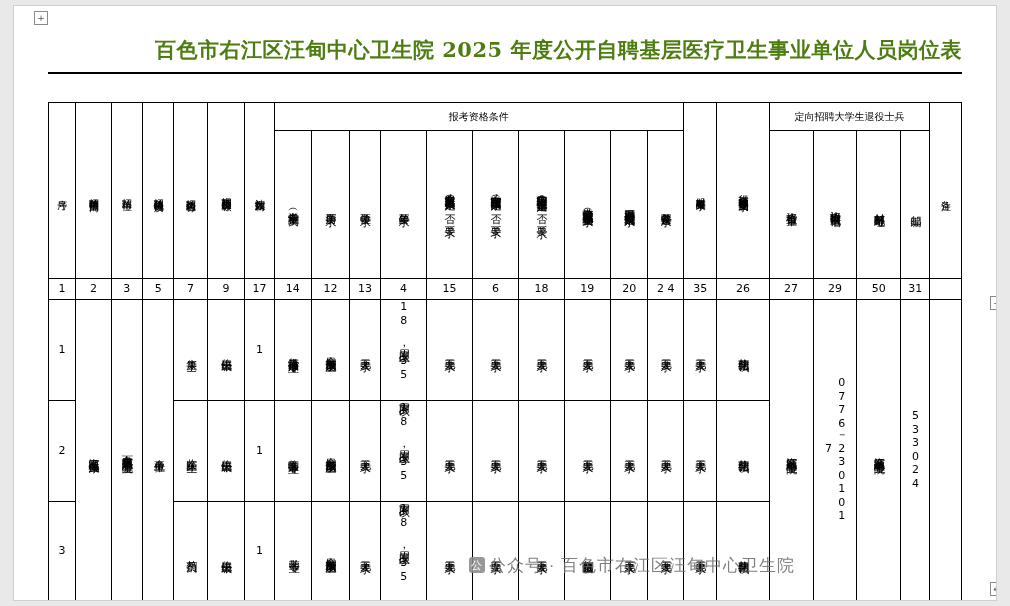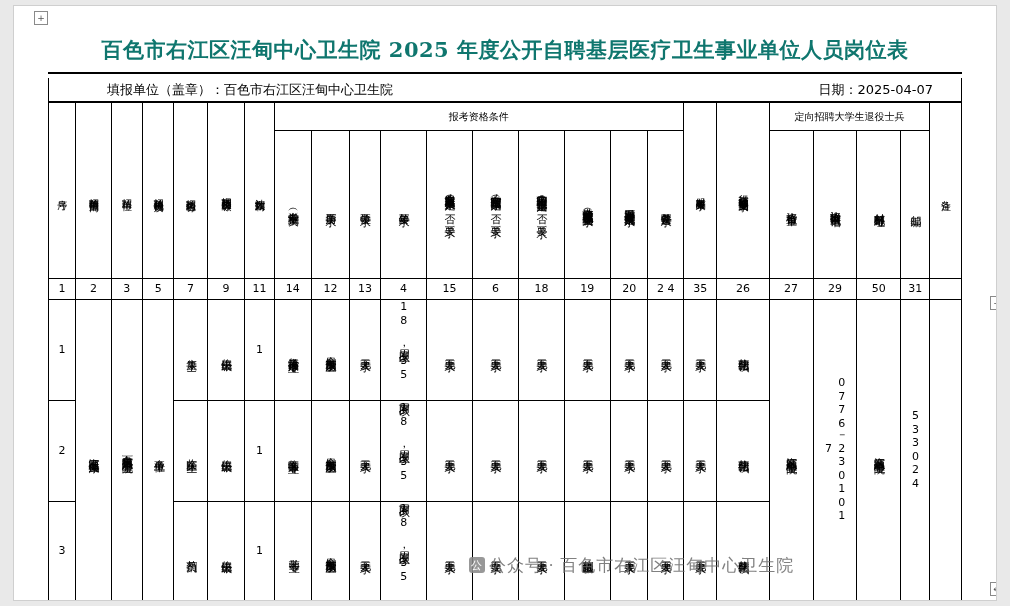--- a/index.html
+++ b/index.html
@@ -21,25 +21,25 @@
     border:1px solid #8a8a8a;background:#fff;
     box-sizing:border-box;
     color:#555;font-size:9px;line-height:12px;text-align:center;
   }
   .cm-tl{left:20px;top:5px;}
   .cm-right{right:-8px;top:290px;}
   .cm-br{right:-8px;bottom:4px;}
 
   .doc-title{
     position:absolute;left:34px;top:30px;width:914px;
-    text-align:center;
+    text-align:right;
     font-family:"DejaVu Serif","Liberation Serif",serif;
     font-weight:bold;
     font-size:21px;
-    color:#0f766e;
+    color:#4d7c0f;
     letter-spacing:0.5px;
     white-space:nowrap;
   }
   .title-rule{
     position:absolute;left:34px;top:66px;width:914px;height:2px;background:#000;
   }
   .subrow{
     position:absolute;left:34px;top:72px;width:914px;height:24px;
     border-left:1px solid #000;border-right:1px solid #000;border-bottom:1px solid #000;
     box-sizing:border-box;
@@ -86,44 +86,40 @@
     display:inline-block;
     line-height:1.2;
     max-height:150px;
   }
   .hdr-group{height:28px;font-size:10px;padding-left:10px;}
   .numrow td{height:20px;font-size:11px;}
   .bodyrow td{font-size:11px;}
   .watermark{
     position:absolute;left:455px;top:548px;
     font-size:17px;color:#6f6f6f;opacity:0.88;
-    font-family:Liberation Serif, serif;
+    font-family:Liberation Sans, sans-serif;
     white-space:nowrap;
     letter-spacing:1px;
   }
   .wm-icon{
     display:inline-block;width:16px;height:16px;border-radius:3px;
     background:#8a8a8a;color:#fff;font-size:11px;line-height:16px;text-align:center;
     vertical-align:2px;margin-right:4px;
   }
 </style>
 </head>
 <body>
 
 <div class="page">
 
   <div class="corner-mark cm-tl">+</div>
 
   <div class="doc-title">百色市右江区汪甸中心卫生院 2025 年度公开自聘基层医疗卫生事业单位人员岗位表</div>
   <div class="title-rule"></div>
 
-  <div class="subrow">
-    <span class="left"><span>填报单位（盖章）：</span><span>百色市右江区汪甸中心卫生院</span></span>
-    <span class="right"><span>日期：</span><span>2025-04-07</span></span>
-  </div>
 
   <table class="main">
     <colgroup>
       <col style="width:26px">
       <col style="width:34px">
       <col style="width:30px">
       <col style="width:30px">
       <col style="width:32px">
       <col style="width:36px">
       <col style="width:28px">
@@ -179,21 +175,21 @@
       <td><span class="vt2">邮编</span></td>
     </tr>
 
     <tr class="numrow">
       <td>1</td>
       <td>2</td>
       <td>3</td>
       <td>5</td>
       <td>7</td>
       <td>9</td>
-      <td>11</td>
+      <td>17</td>
       <td>14</td>
       <td>12</td>
       <td>13</td>
       <td>4</td>
       <td>15</td>
       <td>6</td>
       <td>18</td>
       <td>19</td>
       <td>20</td>
       <td>2 4</td>

